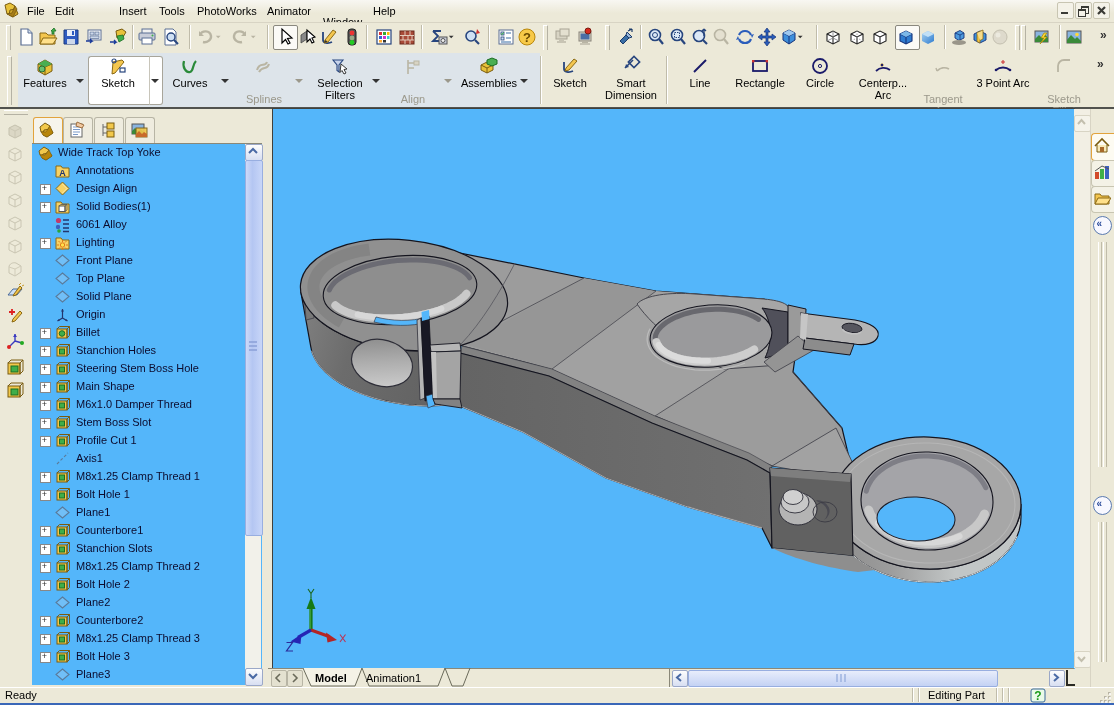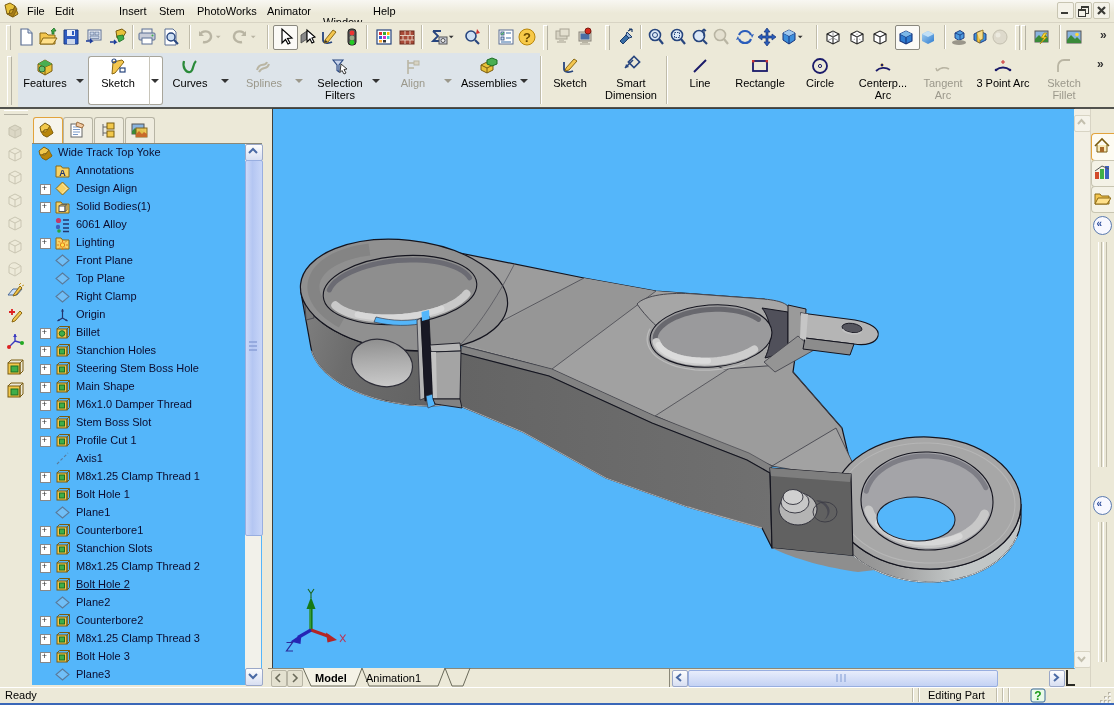--- a/index.html
+++ b/index.html
@@ -2,40 +2,40 @@
 <html><head>
 <meta charset="utf-8">
 <style>
 html,body{margin:0;padding:0;}
 body{width:1114px;height:705px;position:relative;overflow:hidden;
  font-family:"Liberation Sans",sans-serif;background:#ece9d8;}
 .abs{position:absolute;}
 .tan{background:#ece9d8;}
 .menutxt{font-size:11px;color:#000;}
 .lbl{font-size:11px;color:#000;text-align:center;line-height:12px;}
-.dis{color:#9b988b;}
+.dis{color:#9b988b;margin-top:16px;}
 .sep{position:absolute;width:1px;background:#c0bcaa;border-right:1px solid #fff;}
 .grip{position:absolute;width:3px;border-left:1px solid #fff;border-right:1px solid #b5b2a4;border-top:1px solid #fff;}
 .treetxt{font-size:11px;color:#0c0c2e;white-space:nowrap;}
 svg{display:block;}
 </style>
 </head>
 <body>
 
 <div class="abs" style="left:0;top:0;width:1114px;height:22px;background:linear-gradient(#f8f7f2,#ece9d8 60%);border-bottom:1px solid #f8f7f1;"></div>
 <svg class="abs" style="left:2px;top:1px" width="20" height="20" viewBox="0 0 20 20">
  <path d="M3 4 L8 2 L13 5 L10 12 L5 13 Z" fill="#e8c23a" stroke="#7a5c10" stroke-width="1"></path>
  <path d="M8 9 L14 8 L16 13 L11 16 L7 14 Z" fill="#d4a92c" stroke="#7a5c10" stroke-width="1"></path>
  <path d="M5 13 L10 12 L13 5 L15 8 L11 16 L7 14 Z" fill="#a67c18" stroke="#7a5c10" stroke-width="0.8"></path>
 </svg>
 <div class="abs menutxt" style="left:27px;top:5px;">File</div>
 <div class="abs menutxt" style="left:55px;top:5px;">Edit</div>
 <div class="abs menutxt" style="left:86px;top:5px;margin-top:41px;">View</div>
 <div class="abs menutxt" style="left:119px;top:5px;">Insert</div>
-<div class="abs menutxt" style="left:159px;top:5px;">Stem</div>
+<div class="abs menutxt" style="left:159px;top:5px;">Tools</div>
 <div class="abs menutxt" style="left:197px;top:5px;">PhotoWorks</div>
 <div class="abs menutxt" style="left:267px;top:5px;">Animator</div>
 <div class="abs menutxt" style="left:323px;top:16px;">Window</div>
 <div class="abs menutxt" style="left:373px;top:5px;">Help</div>
 
 <div class="abs" style="left:1057px;top:2px;width:15px;height:15px;background:#f4f2e8;border:1px solid #c8c5b2;border-radius:2px;">
  <div class="abs" style="left:3px;top:9px;width:7px;height:2px;background:#3a3a35;"></div>
   </div>
 <div class="abs" style="left:1075px;top:2px;width:15px;height:15px;background:#f4f2e8;border:1px solid #c8c5b2;border-radius:2px;">
  <div class="abs" style="left:5px;top:3px;width:6px;height:5px;border:1px solid #3a3a35;border-top-width:2px;"></div>
@@ -583,21 +583,21 @@
       <use href="#i-plane"></use>
     </svg>
 <div class="abs treetxt" style="left:76px;top:254px;">Front Plane</div>
 <svg class="abs" style="left:54px;top:270px" width="17" height="17" viewBox="0 0 17 17">
       <use href="#i-plane"></use>
     </svg>
 <div class="abs treetxt" style="left:76px;top:272px;">Top Plane</div>
 <svg class="abs" style="left:54px;top:288px" width="17" height="17" viewBox="0 0 17 17">
       <use href="#i-plane"></use>
     </svg>
-<div class="abs treetxt" style="left:76px;top:290px;">Right Clamp</div>
+<div class="abs treetxt" style="left:76px;top:290px;">Solid Plane</div>
 <svg class="abs" style="left:54px;top:306px" width="17" height="17" viewBox="0 0 17 17">
       <use href="#i-origin"></use>
     </svg>
 <div class="abs treetxt" style="left:76px;top:308px;">Origin</div>
 <div class="abs" style="left:40px;top:328px;width:9px;height:9px;background:#fff;border:1px solid #888;"></div>
 <div class="abs" style="left:41.5px;top:328px;width:6px;height:9px;font-size:9px;line-height:9px;color:#333;text-align:center;">+</div>
 <svg class="abs" style="left:54px;top:324px" width="17" height="17" viewBox="0 0 17 17">
       <use href="#i-boss"></use>
     </svg>
 <div class="abs treetxt" style="left:76px;top:326px;">Billet</div>
@@ -673,21 +673,21 @@
 <div class="abs" style="left:41.5px;top:562px;width:6px;height:9px;font-size:9px;line-height:9px;color:#333;text-align:center;">+</div>
 <svg class="abs" style="left:54px;top:558px" width="17" height="17" viewBox="0 0 17 17">
       <use href="#i-cut"></use>
     </svg>
 <div class="abs treetxt" style="left:76px;top:560px;">M8x1.25 Clamp Thread 2</div>
 <div class="abs" style="left:40px;top:580px;width:9px;height:9px;background:#fff;border:1px solid #888;"></div>
 <div class="abs" style="left:41.5px;top:580px;width:6px;height:9px;font-size:9px;line-height:9px;color:#333;text-align:center;">+</div>
 <svg class="abs" style="left:54px;top:576px" width="17" height="17" viewBox="0 0 17 17">
       <use href="#i-cut"></use>
     </svg>
-<div class="abs treetxt" style="left:76px;top:578px;text-decoration:underline;">Bolt Hole 2</div>
+<div class="abs treetxt" style="left:76px;top:578px;">Bolt Hole 2</div>
 <svg class="abs" style="left:54px;top:594px" width="17" height="17" viewBox="0 0 17 17">
       <use href="#i-plane"></use>
     </svg>
 <div class="abs treetxt" style="left:76px;top:596px;">Plane2</div>
 <div class="abs" style="left:40px;top:616px;width:9px;height:9px;background:#fff;border:1px solid #888;"></div>
 <div class="abs" style="left:41.5px;top:616px;width:6px;height:9px;font-size:9px;line-height:9px;color:#333;text-align:center;">+</div>
 <svg class="abs" style="left:54px;top:612px" width="17" height="17" viewBox="0 0 17 17">
       <use href="#i-cut"></use>
     </svg>
 <div class="abs treetxt" style="left:76px;top:614px;">Counterbore2</div>

